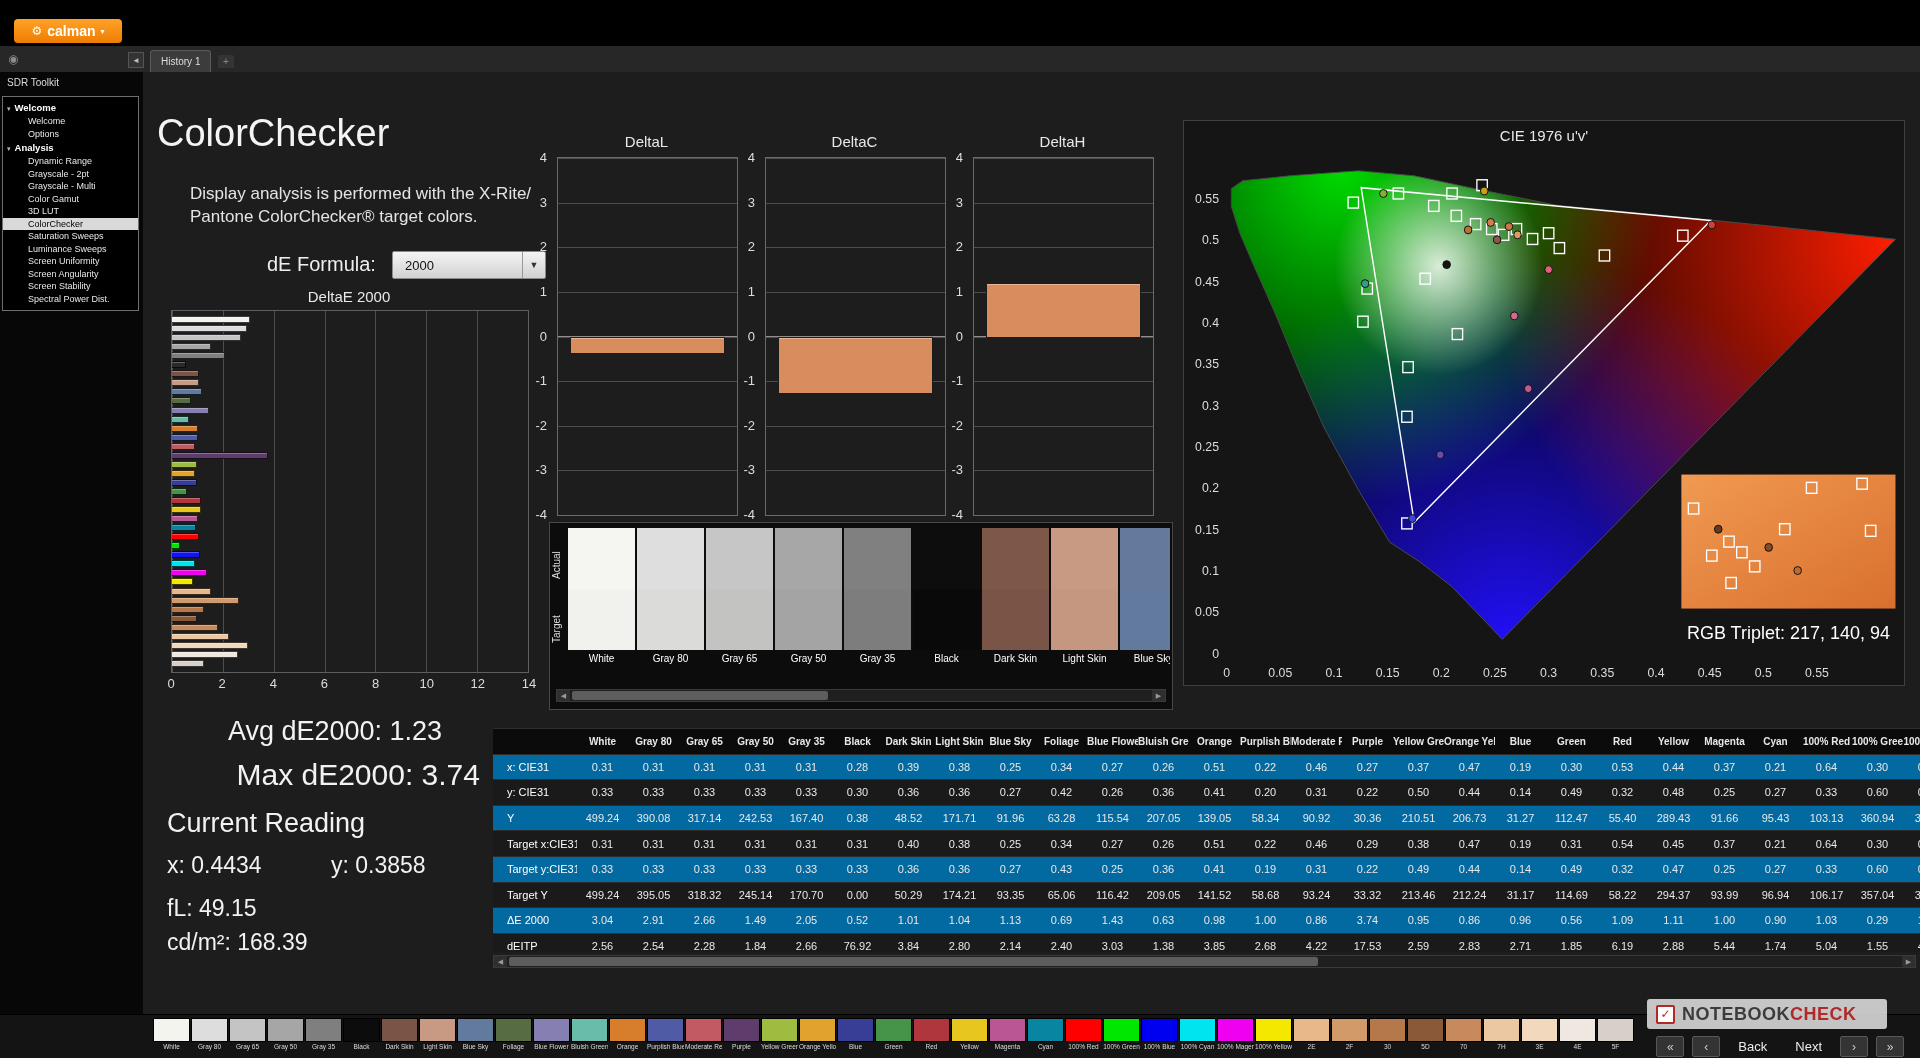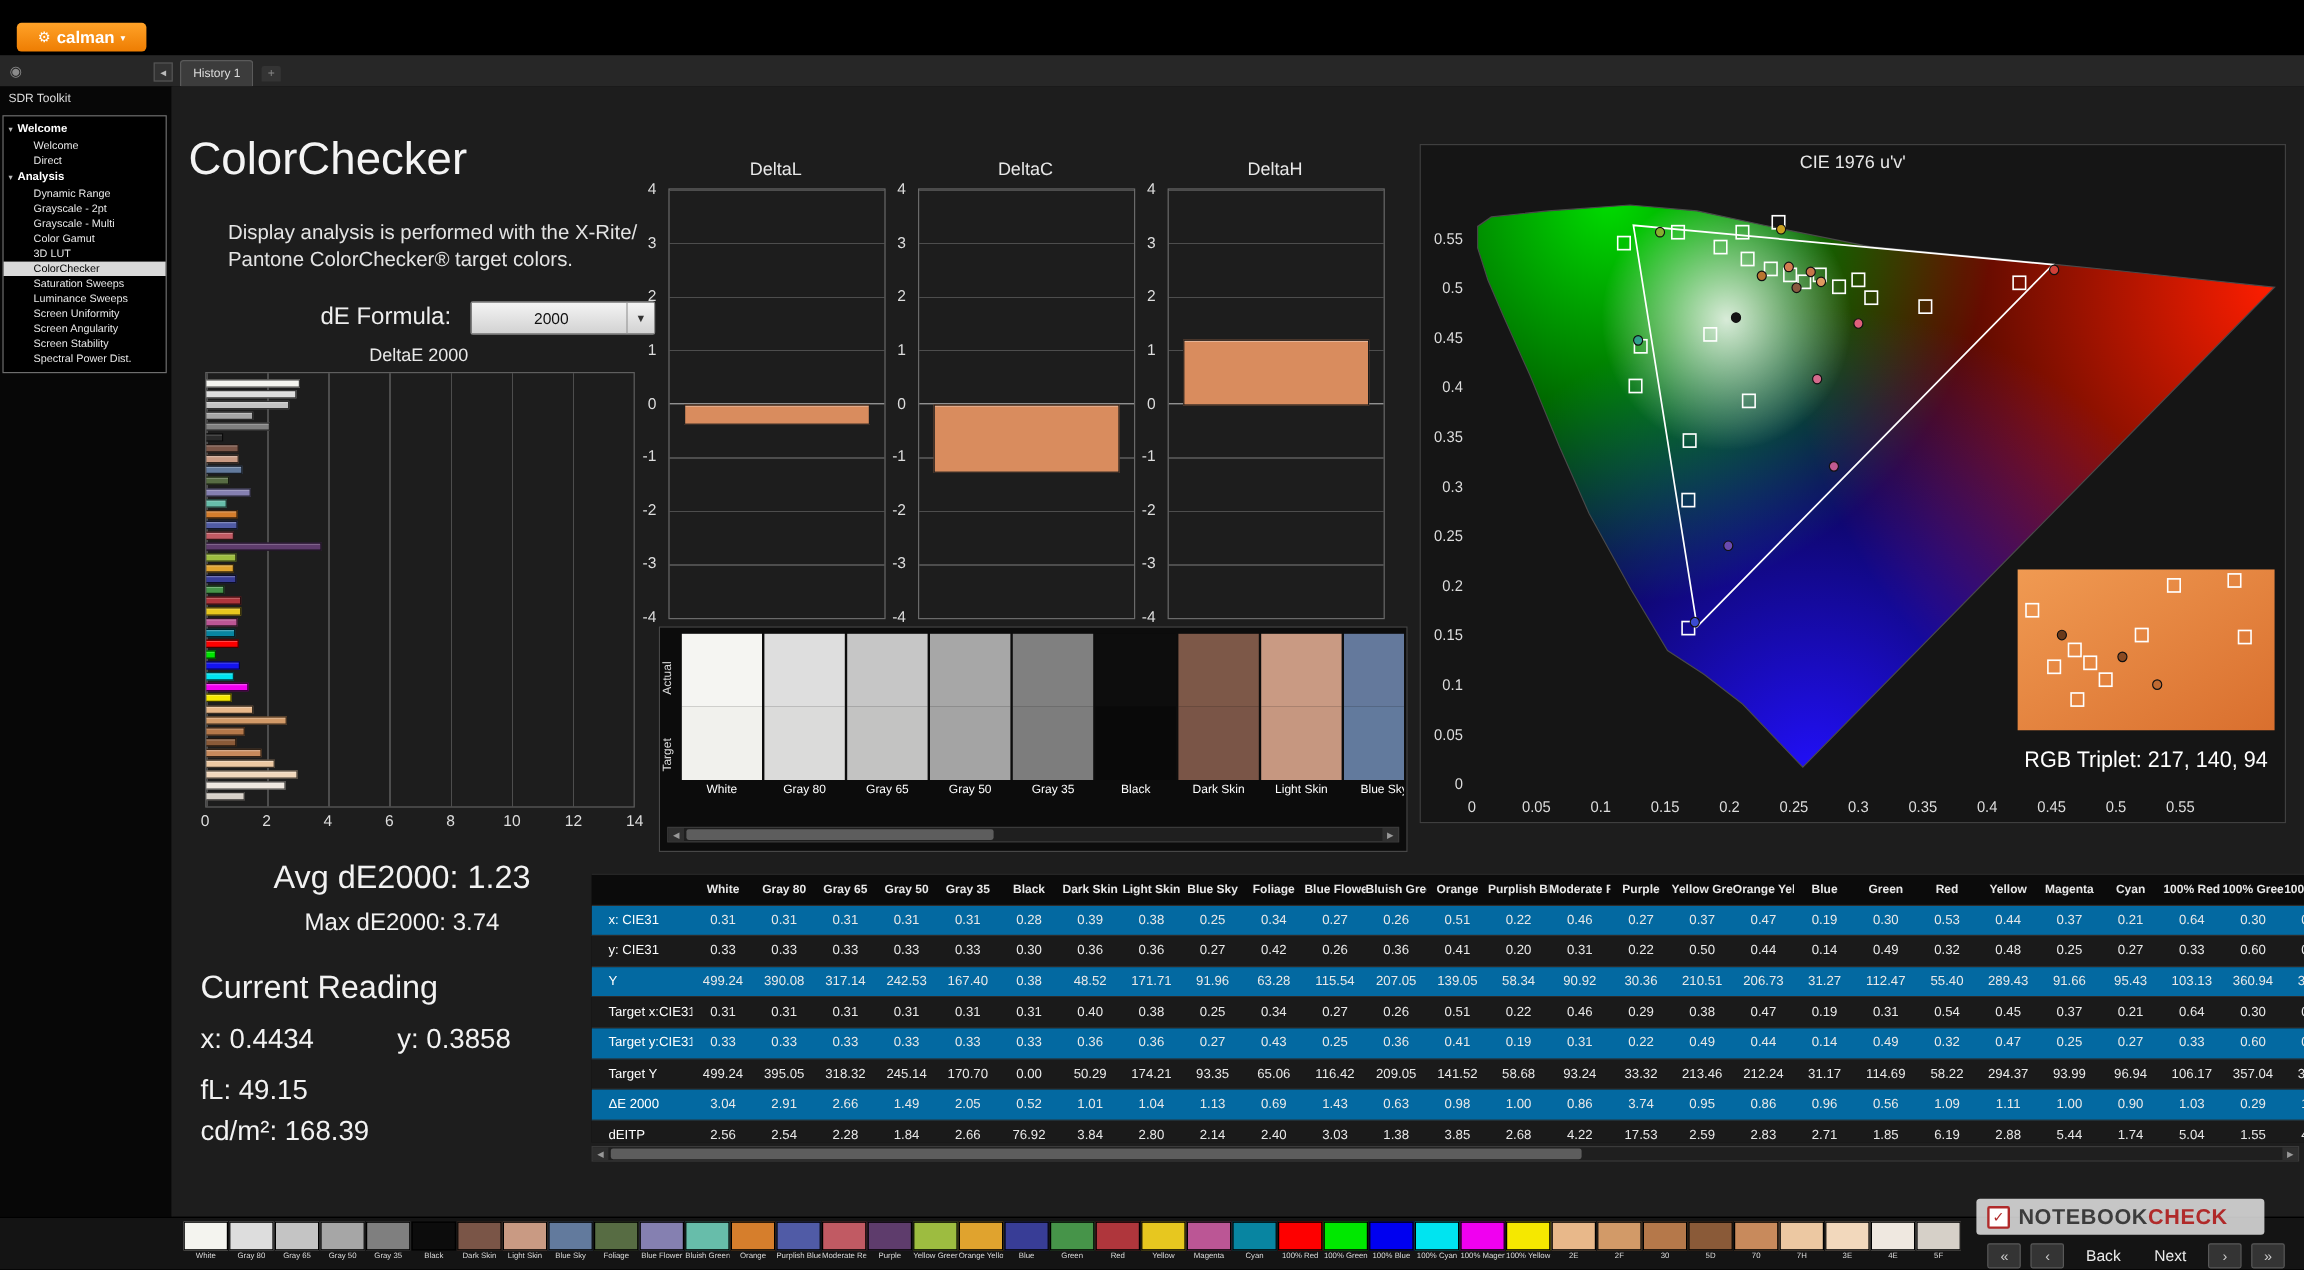--- a/index.html
+++ b/index.html
@@ -54,21 +54,21 @@
   .tree-item{font-size:9px;color:#e8e8e8;padding:1px 3px 1px 25px;line-height:10.5px;white-space:nowrap;cursor:default;}
   .tree-item.selected{background:#d9d9d9;color:#000;}
 
   
   .main-bg{position:absolute;left:143px;top:72px;width:1777px;height:942px;background:#1d1d1d;}
   .page-heading{position:absolute;left:157px;top:112px;font-size:38px;color:#f4f4f4;}
   .page-desc{position:absolute;left:190px;top:182px;font-size:17px;line-height:23px;color:#e4e4e4;}
   .formula-label{position:absolute;left:267px;top:253px;font-size:20px;color:#eee;}
   .formula-select{position:absolute;left:392px;top:251px;width:152px;height:26px;background:linear-gradient(#f4f4f4,#d2d2d2);
     border:1px solid #8a8a8a;border-radius:2px;display:flex;align-items:center;color:#111;font-size:13px;}
-  .formula-select .fs-text{flex:1;padding-left:12px;margin-left:40px;}
+  .formula-select .fs-text{flex:1;padding-left:12px;}
   .formula-select .fs-caret{width:22px;align-self:stretch;border-left:1px solid #9a9a9a;display:flex;align-items:center;
     justify-content:center;font-size:9px;color:#333;}
 
   
   .deltae-title{position:absolute;left:171px;top:288px;width:356px;text-align:center;font-size:15px;color:#e8e8e8;}
   .deltae-plot{position:absolute;left:171px;top:310px;width:356px;height:361px;border:1px solid #5f5f5f;background:
     repeating-linear-gradient(90deg,#4d4d4d 0 1px,transparent 1px 50.857px);}
   .de-bar{position:absolute;left:0;height:5px;border:1px solid rgba(0,0,0,.75);border-left:none;
     box-shadow:inset 0 1px 0 rgba(255,255,255,.28);}
   .deltae-xticks{position:absolute;left:171px;top:676px;width:358px;height:16px;}
@@ -97,21 +97,21 @@
   .sw-scroll{left:6px;right:6px;bottom:7px;}
 
   
   .cie-panel{position:absolute;left:1183px;top:120px;width:722px;height:566px;background:#151515;border:1px solid #3f3f3f;box-sizing:border-box;}
   .cie-title{position:absolute;left:0;top:6px;width:100%;text-align:center;font-size:15px;color:#e8e8e8;}
   .cie-svg{position:absolute;left:0;top:26px;width:720px;height:536px;}
 
   
   .stat{position:absolute;color:#f2f2f2;}
   .stat-avg{left:190px;top:716px;width:290px;text-align:center;font-size:27px;}
-  .stat-max{left:190px;top:758px;width:290px;text-align:center;font-size:20px;}
+  .stat-max{left:190px;top:758px;width:290px;text-align:right;font-size:30px;}
   .stat-current{left:167px;top:808px;font-size:27px;}
   .stat-xy{left:167px;top:852px;font-size:23px;}
   .stat-xy .xv{display:inline-block;width:164px;}
   .stat-fl{left:167px;top:895px;font-size:23px;}
   .stat-cd{left:167px;top:929px;font-size:23px;}
 
   
   .rtable{position:absolute;left:493px;top:728px;width:1427px;height:223px;overflow:hidden;background:#101010;border-top:1px solid #2e2e2e;}
   .trow{display:flex;height:24.6px;align-items:center;border-bottom:1px solid #2c2c2c;background:#0369a1;}
   .trow.thead{background:#0b0b0b;}
@@ -181,21 +181,21 @@
     </div>
     <span class="gear-btn">⚙</span>
     <div class="mon-btn"></div>
   </div>
 
   <div class="sidebar">
     <div class="sidebar-header">SDR Toolkit</div>
     <div class="tree">
         <div class="tree-header"><span class="tree-arrow">▾</span><span>Welcome</span></div>
         <div class="tree-item">Welcome</div>
-        <div class="tree-item">Direct</div>
+        <div class="tree-item">Options</div>
         <div class="tree-header"><span class="tree-arrow">▾</span><span>Analysis</span></div>
         <div class="tree-item">Dynamic Range</div>
         <div class="tree-item">Grayscale - 2pt</div>
         <div class="tree-item">Grayscale - Multi</div>
         <div class="tree-item">Color Gamut</div>
         <div class="tree-item">3D LUT</div>
         <div class="tree-item selected">ColorChecker</div>
         <div class="tree-item">Saturation Sweeps</div>
         <div class="tree-item">Luminance Sweeps</div>
         <div class="tree-item">Screen Uniformity</div>

